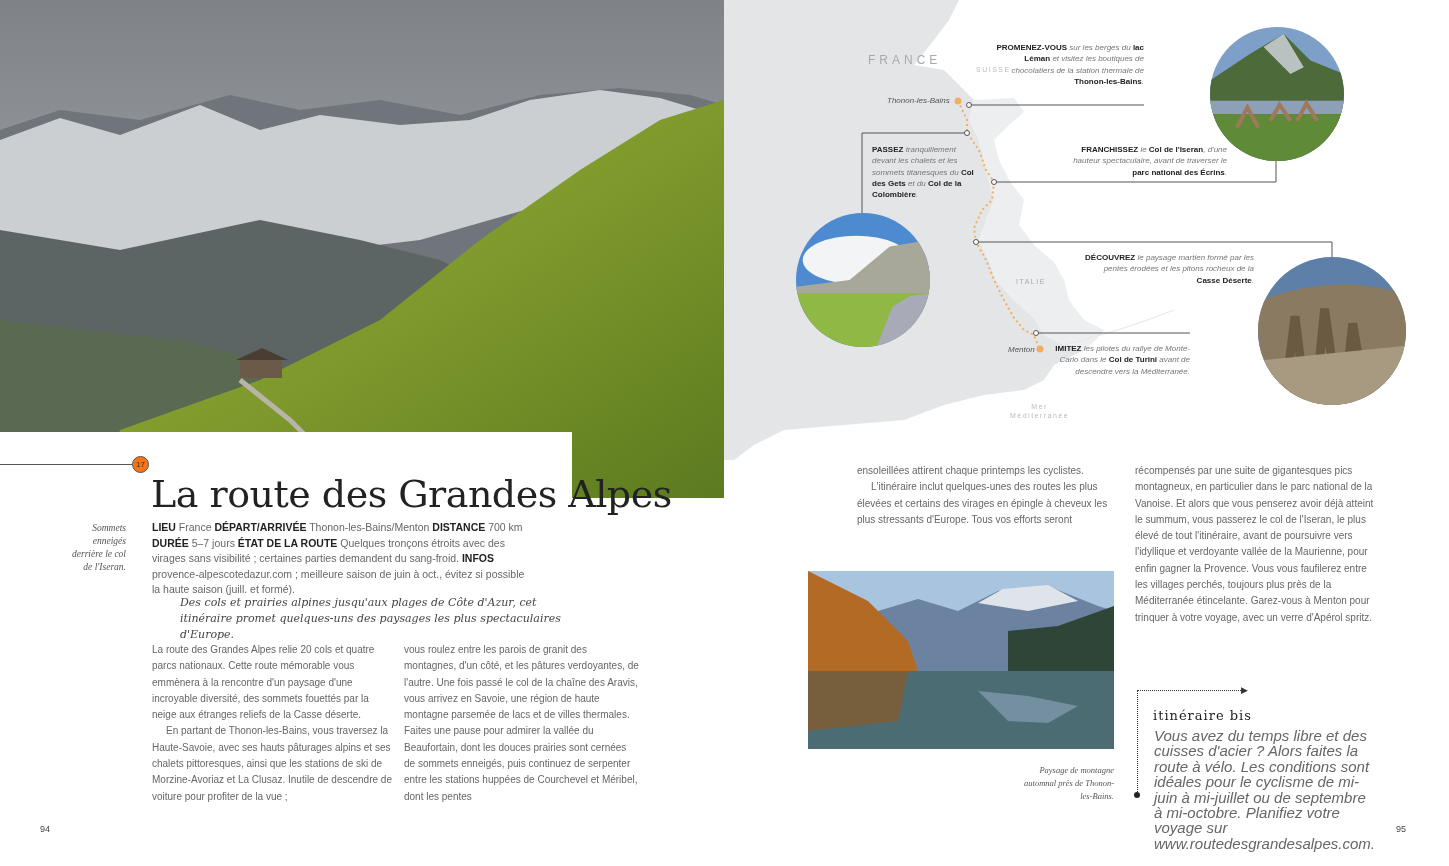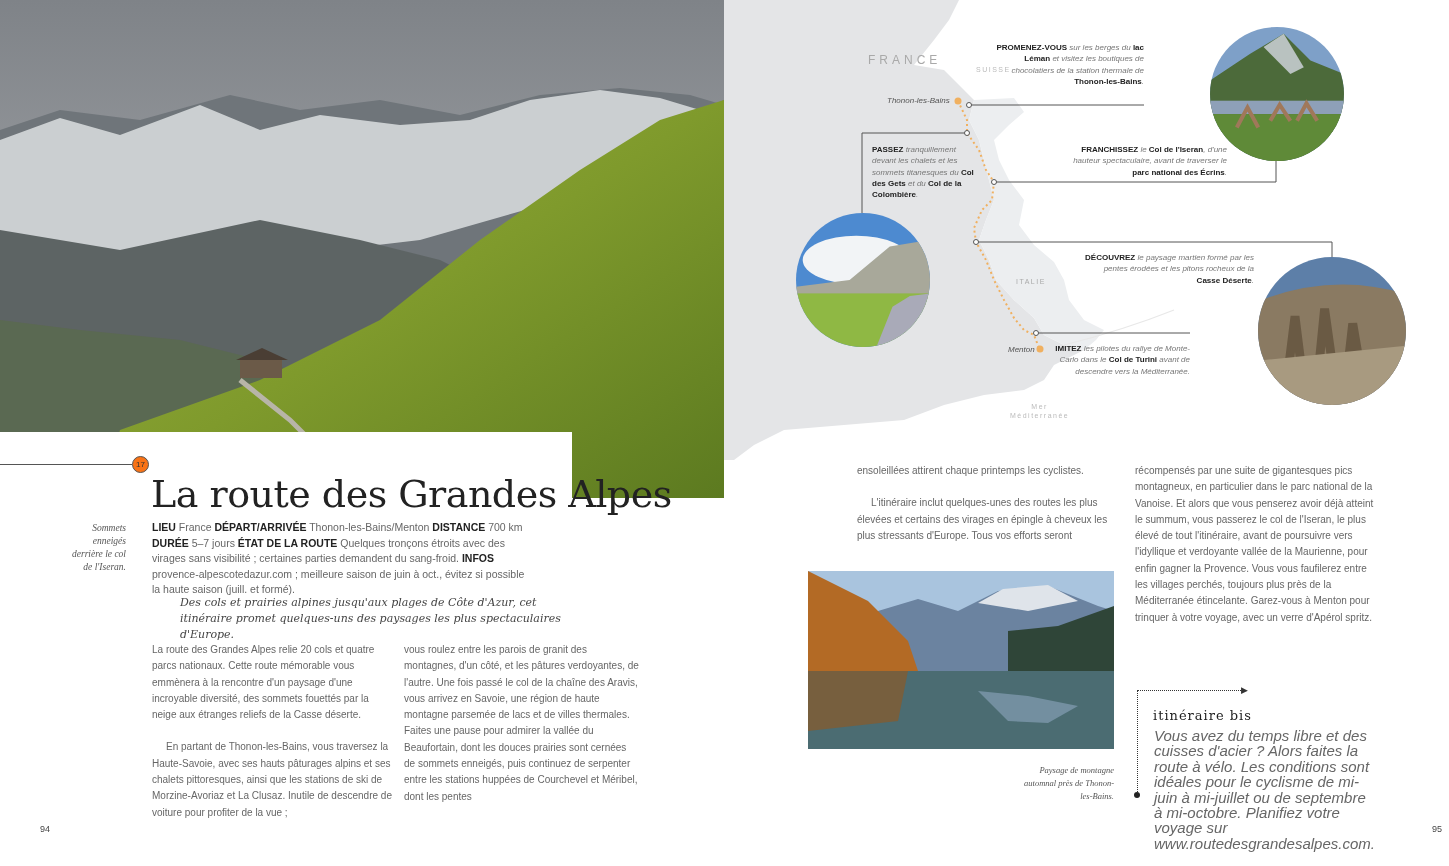--- a/index.html
+++ b/index.html
@@ -32,26 +32,26 @@
     position: absolute; left: 152px; top: 520px; width: 380px; font-size: 10.5px; line-height: 15.5px; color: #666;
   }
   .info-block b { color: #222; font-weight: bold; }
   .lead {
     position: absolute; left: 152px; top: 595px; width: 410px; font-family: "DejaVu Serif", serif;
     font-style: italic; font-size: 11px; line-height: 16px; color: #444; margin-left: 28px;
   }
   .body-col {
     position: absolute; font-size: 10px; line-height: 16.3px; color: #666;
   }
-  .body-col p + p { text-indent: 14px; margin-top: 16px; }
+  .body-col p + p { text-indent: 14px; }
   .col-a { left: 152px; top: 642px; width: 240px; }
   .col-b { left: 404px; top: 642px; width: 236px; }
   .page-num { position: absolute; top: 824px; font-size: 9px; color: #444; }
   .pn-left { left: 40px; }
-  .pn-right { left: 1396px; margin-left: 36px; }
+  .pn-right { left: 1396px; }
 
   
   .map { position: absolute; left: 724px; top: 0; width: 725px; height: 460px; }
   .map svg.land { position: absolute; left: 0; top: 0; width: 100%; height: 100%; }
   .map-label { position: absolute; color: #aaa; letter-spacing: 3px; font-size: 12px; }
   .lbl-france { left: 144px; top: 53px; font-size: 12px; letter-spacing: 4px; color: #a9a9a9; }
   .lbl-suisse { left: 252px; top: 66px; font-size: 7px; letter-spacing: 1.5px; color: #bbb; }
   .lbl-italie { left: 292px; top: 278px; font-size: 7px; letter-spacing: 1.5px; color: #aaa; }
   .lbl-mer { left: 286px; top: 402px; font-size: 7px; letter-spacing: 1.5px; color: #bbb; text-align: center; line-height: 9px; }
   .city-label { position: absolute; font-size: 8px; color: #555; font-style: italic; }

